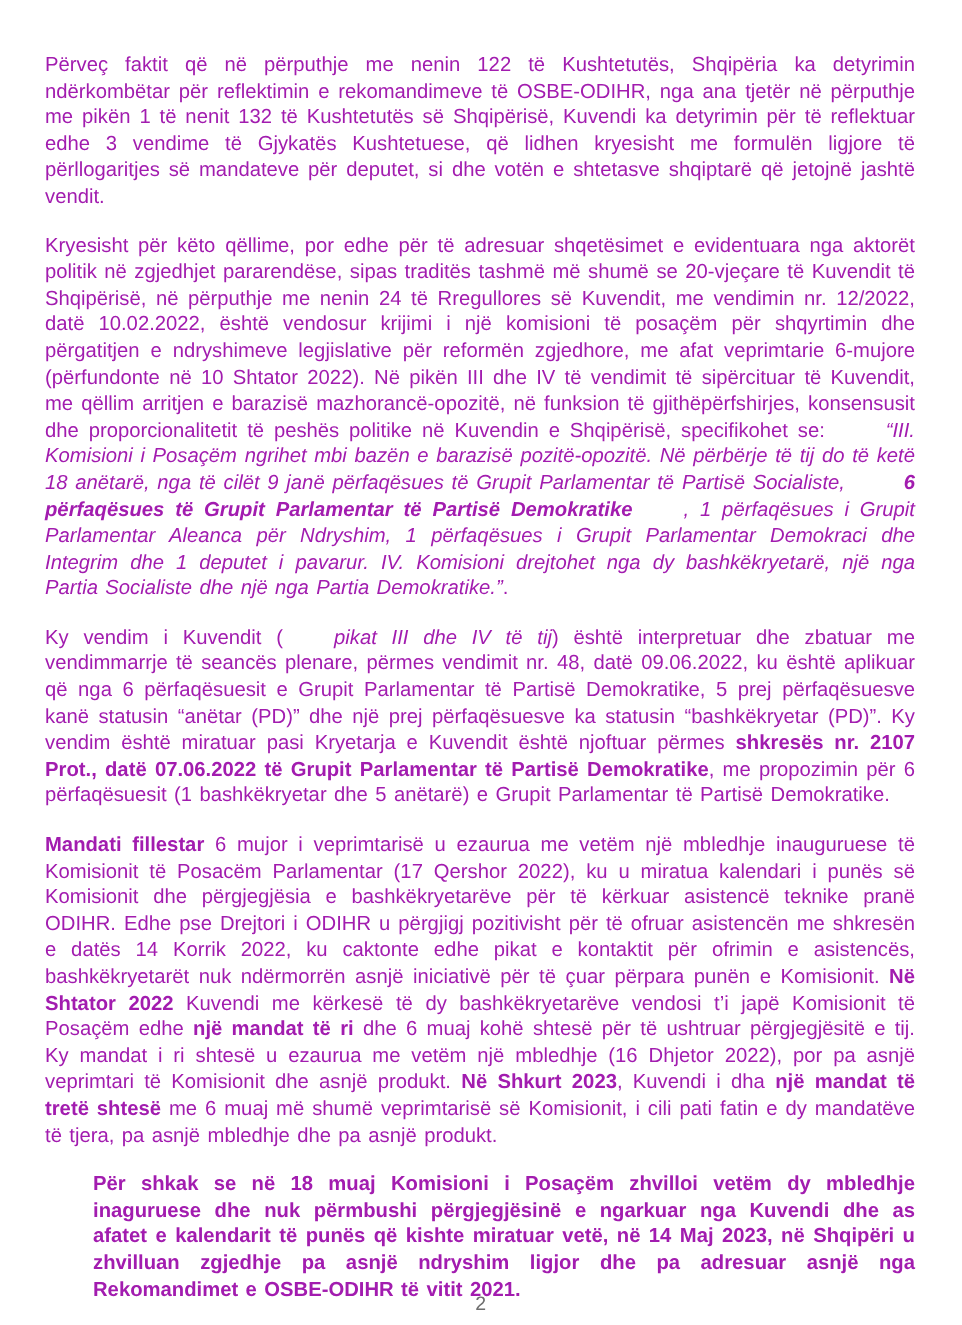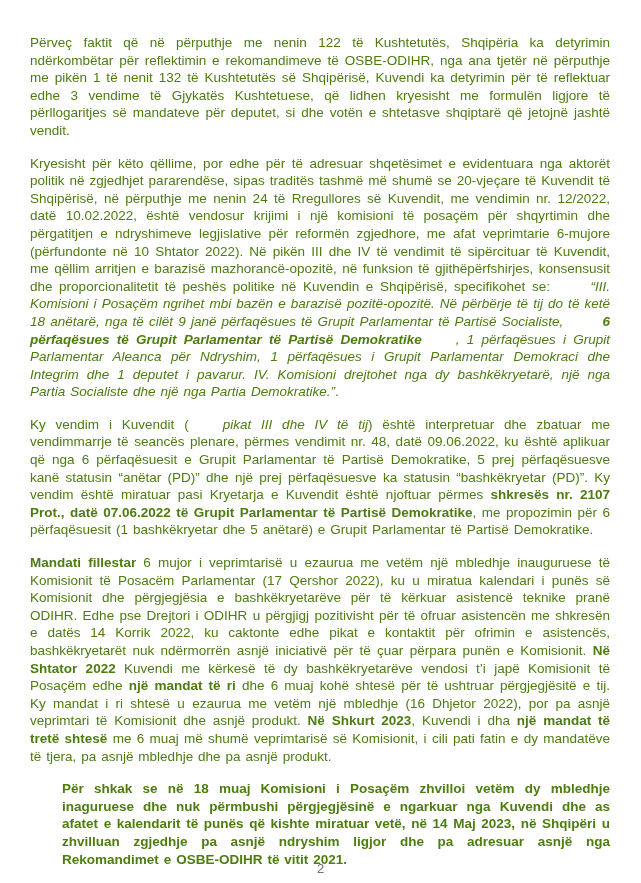--- a/index.html
+++ b/index.html
@@ -21,21 +21,21 @@
     padding: 34px 31px 0 30px;
     color: #212121;
     overflow: hidden;
   }
   .doc p {
     margin: 0 0 15px 0;
     font-size: 13.5px;
     line-height: 17.6px;
     text-align: justify;
     word-spacing: 1.2px;
-    color: #4d7c0f;
+    color: #a21caf;
   }
   .doc p.bold-para {
     font-weight: bold;
     margin-left: 32px;
   }
   .doc b { font-weight: bold; }
   .doc i { font-style: italic; margin-left: 34px; }
   .page-number {
     position: absolute;
     bottom: 7px;

